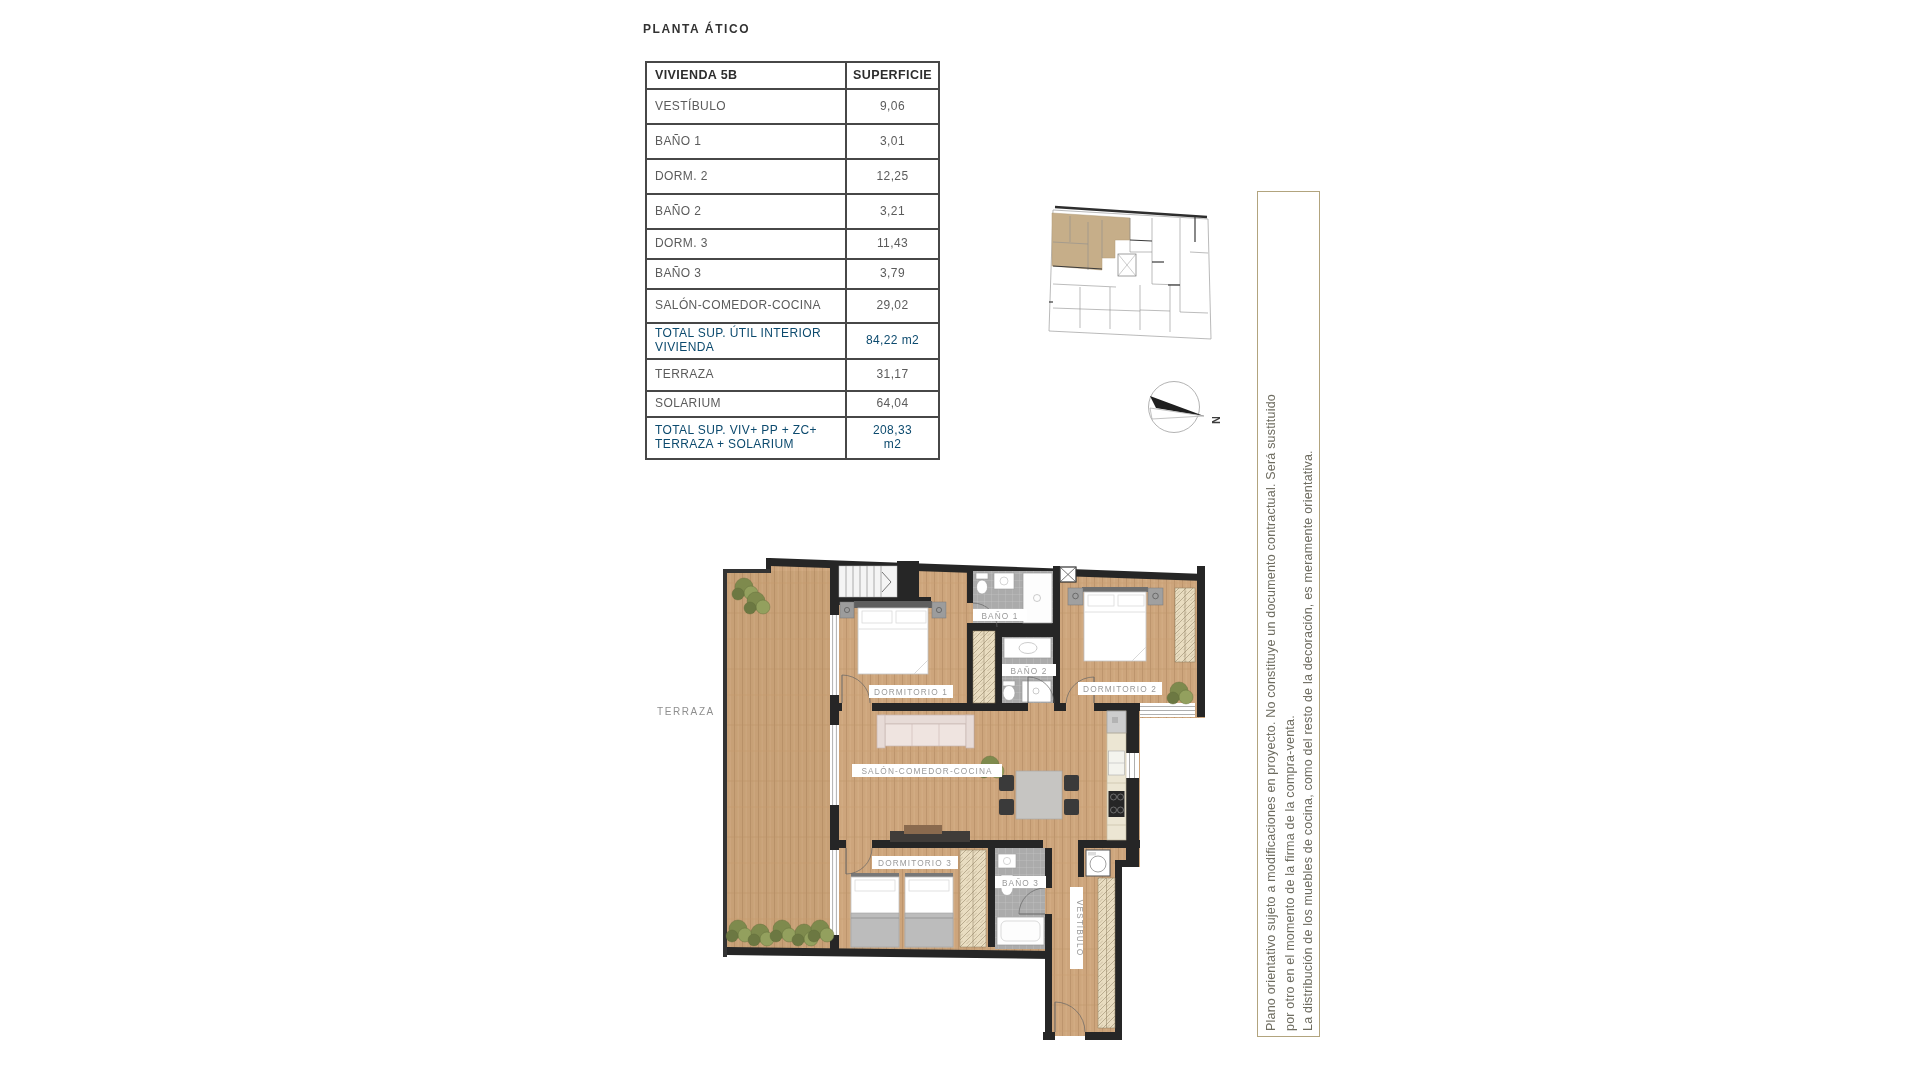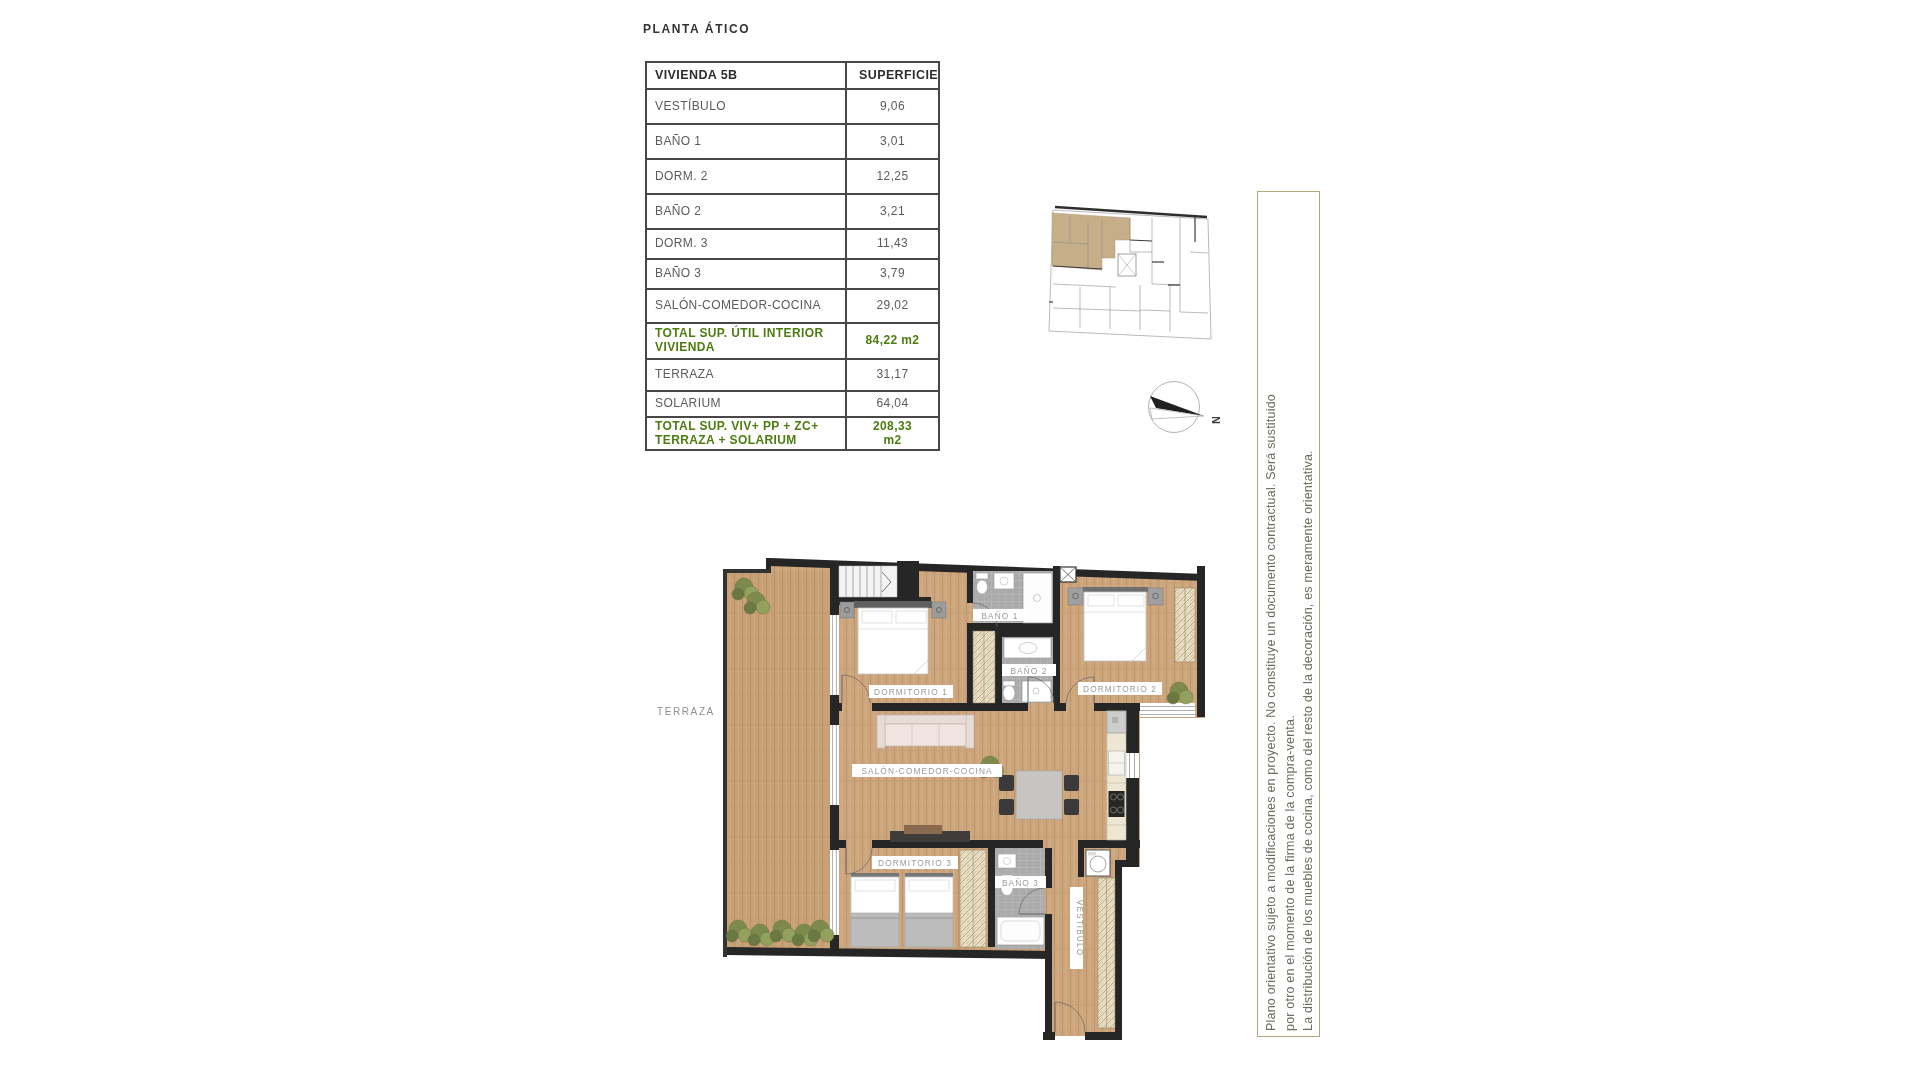--- a/index.html
+++ b/index.html
@@ -11,21 +11,21 @@
 
   
   #surface-table{position:absolute;left:645px;top:61px;width:293px;border-collapse:collapse;
     table-layout:fixed;}
   #surface-table col.c1{width:200px;}
   #surface-table col.c2{width:93px;}
   #surface-table th,#surface-table td{border:2px solid #474747;padding:0 0 0 8px;
     font-size:12px;color:#5b5b5b;letter-spacing:0.4px;line-height:1.15;}
   #surface-table th{font-weight:bold;color:#2d2d2d;text-align:left;font-size:12.5px;}
   #surface-table td.val{text-align:center;padding:0 16px;}
-  #surface-table tr.total td{font-weight:bold;color:#4d7c0f;}
+  #surface-table tr.total td{font-weight:normal;color:#0c4a6e;}
 
   
   #disclaimer-box{position:absolute;left:1257px;top:191px;width:61px;height:844px;
     border:1px solid #b2a47e;background:#fff;}
   #disclaimer-rot{position:absolute;left:1262px;top:193px;width:838px;height:56px;
     transform-origin:0 0;transform:rotate(-90deg) translateX(-838px);
     font-size:12.5px;line-height:18.5px;color:#6e6c60;letter-spacing:0.2px;white-space:nowrap;}
 
   #terraza-label{position:absolute;left:657px;top:706px;font-size:10px;color:#8f8f8f;
     letter-spacing:1.6px;}
@@ -42,21 +42,21 @@
   <div id="doc-title">PLANTA ÁTICO</div>
 
   <table id="surface-table">
     <colgroup>
         <col class="c1">
         <col class="c2">
       </colgroup>
     <tbody>
         <tr style="height:27px">
       <th>VIVIENDA 5B</th>
-      <th style="text-align:right;padding:0">SUPERFICIE</th>
+      <th style="text-align:center;padding:0">SUPERFICIE</th>
     </tr>
     <tr style="height:35px">
           <td>VESTÍBULO</td>
           <td class="val">9,06</td>
         </tr>
     <tr style="height:35px">
           <td>BAÑO 1</td>
           <td class="val">3,01</td>
         </tr>
     <tr style="height:35px">
@@ -84,21 +84,21 @@
           <td class="val">84,22 m2</td>
         </tr>
     <tr style="height:32px">
           <td>TERRAZA</td>
           <td class="val">31,17</td>
         </tr>
     <tr style="height:26px">
           <td>SOLARIUM</td>
           <td class="val">64,04</td>
         </tr>
-    <tr style="height:33px" class="total">
+    <tr style="height:42px" class="total">
           <td>TOTAL SUP. VIV+ PP + ZC+ TERRAZA + SOLARIUM</td>
           <td class="val">208,33 m2</td>
         </tr>
   </tbody>
     </table>
 
   <svg class="abs" style="left:1040px;top:192px" width="180" height="158" viewBox="0 0 180 158">
     <polygon points="13,18 168,27 171,147 9,139" fill="#ffffff" stroke="#a8a8a8" stroke-width="0.8"></polygon>
     <polygon points="12,21 90,26 90,48 75,48 75,66 62,66 62,78 12,74" fill="#c6ae89" stroke="#b09b76" stroke-width="0.5"></polygon>
     <line x1="15" y1="15" x2="167" y2="25" stroke="#2e2e2e" stroke-width="2.4"></line>

